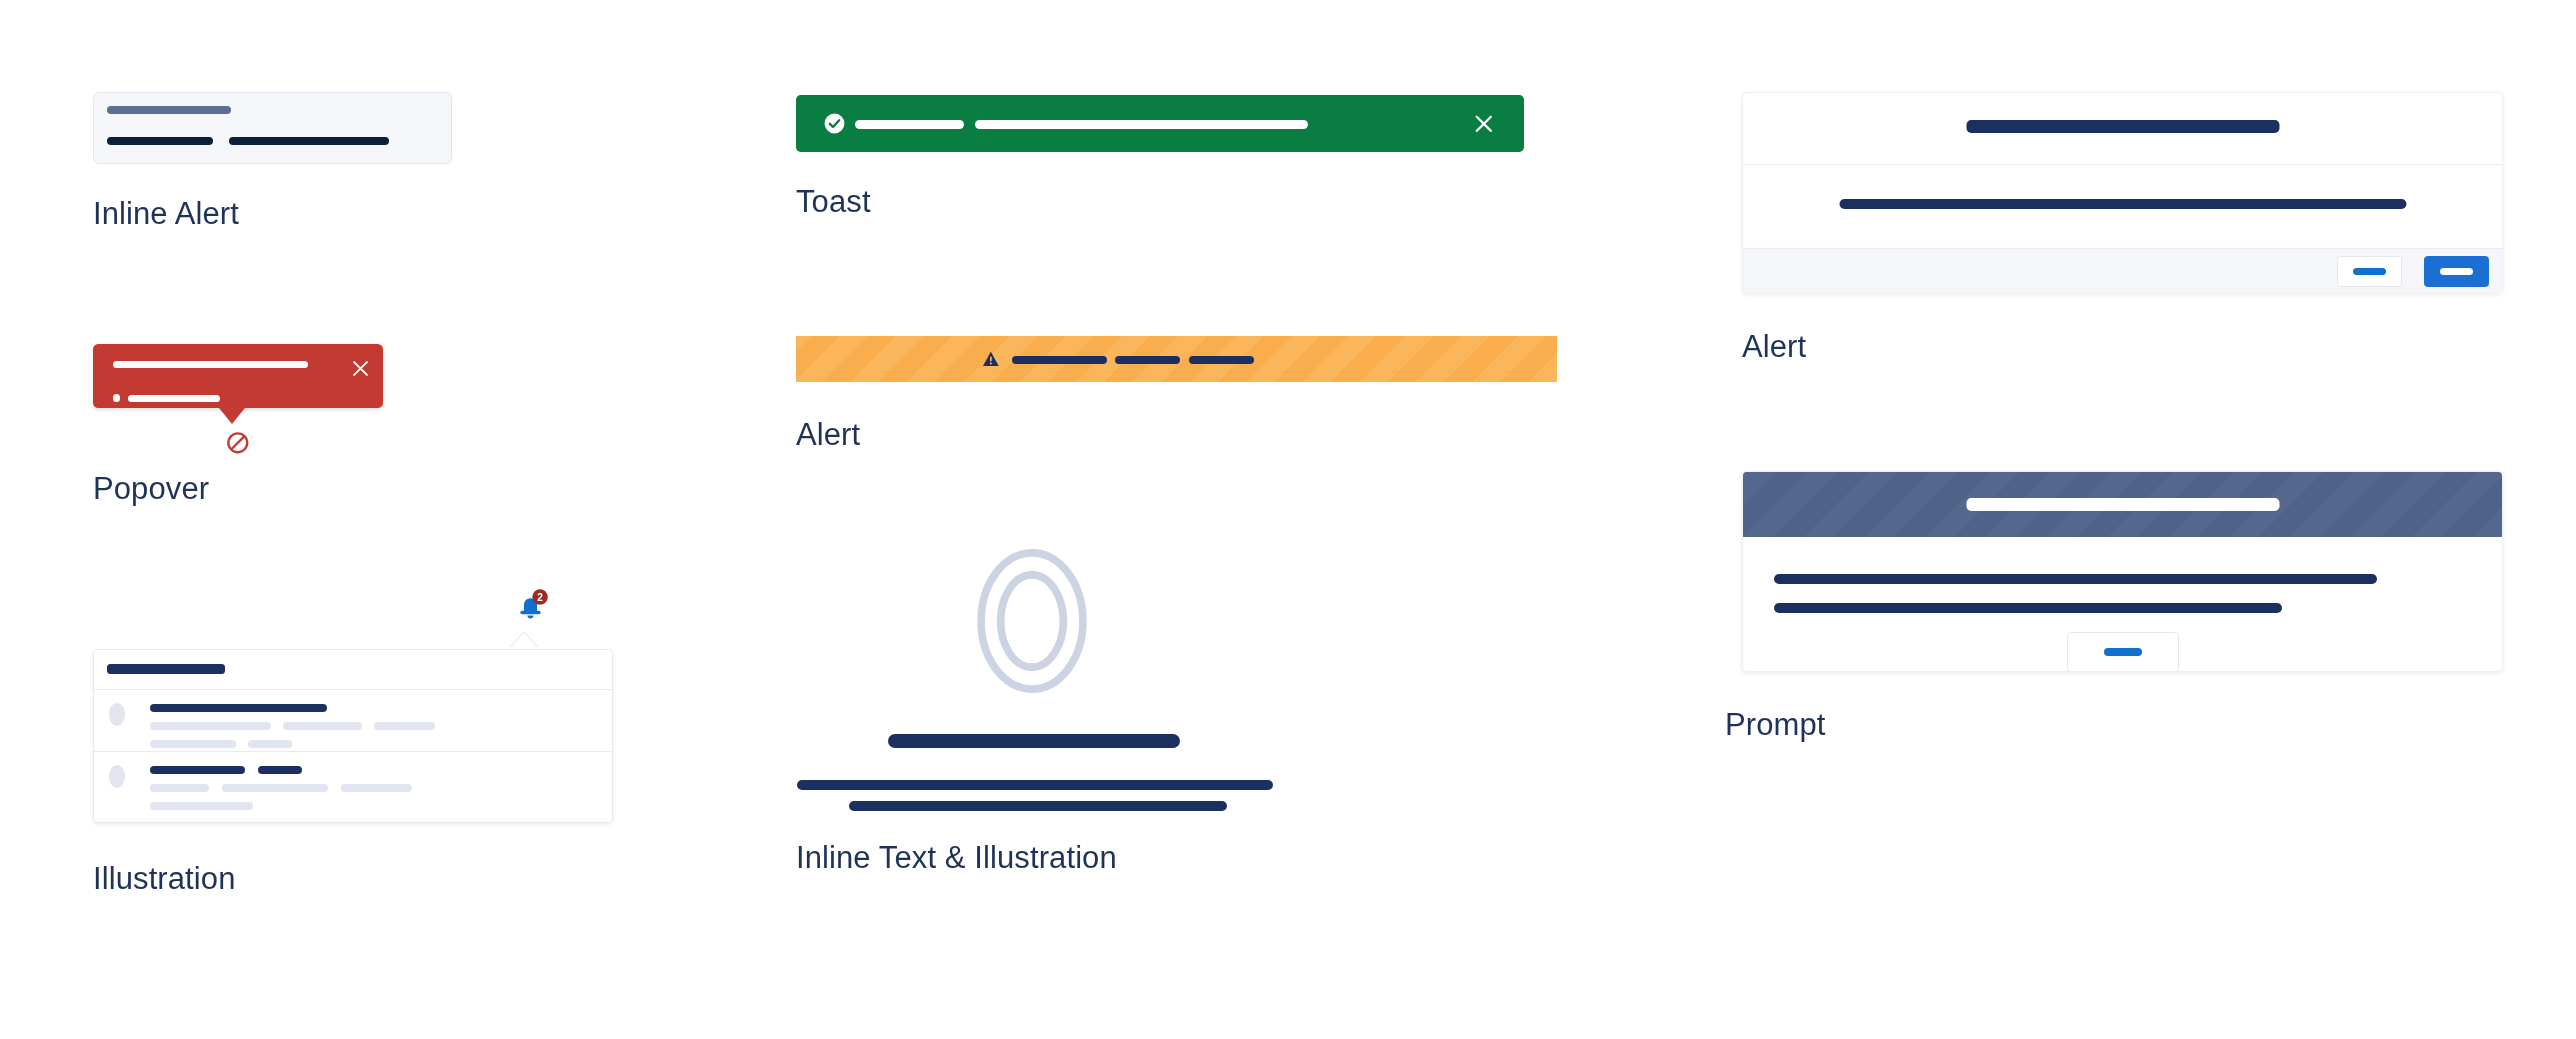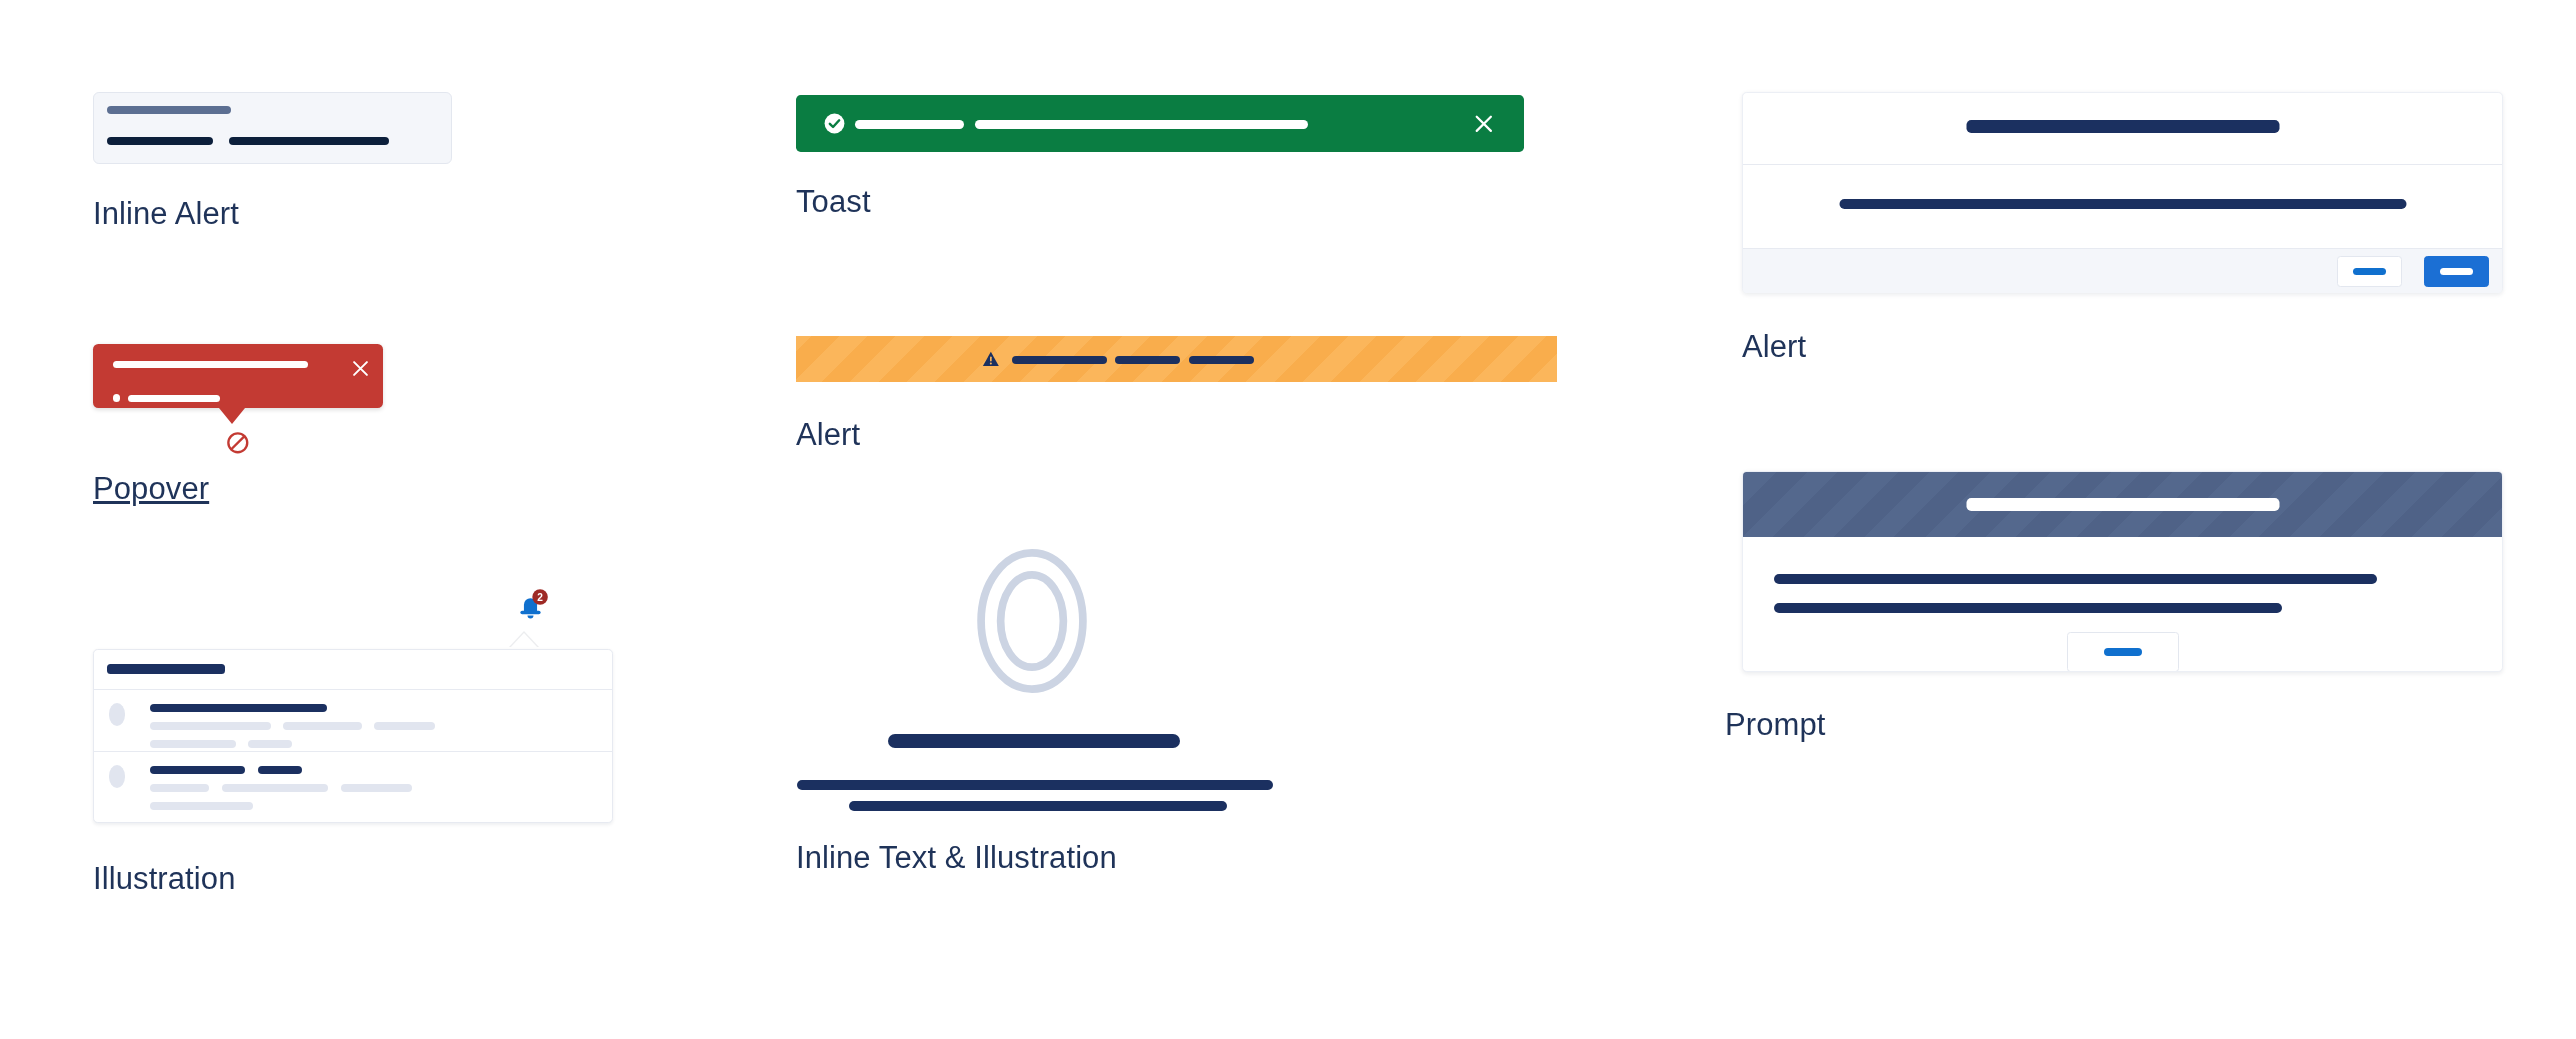--- a/index.html
+++ b/index.html
@@ -312,21 +312,21 @@
     width: 508px; height: 9.5px;
   }
   #prompt-btn {
     left: 50%; transform: translateX(-50%);
     top: 95px; width: 112px; height: 40px;
   }
   #prompt-btn .bar { width: 38px; height: 8.3px; }
 
   
   #cap-inline-text   { left: 93px; top: 198px; }
-  #cap-popover       { left: 93px; top: 473px; text-decoration: underline; }
+  #cap-popover       { left: 93px; top: 473px; }
   #cap-notification  { left: 93px; top: 863px; }
   #cap-toast         { left: 796px; top: 186px; }
   #cap-alert         { left: 796px; top: 419px; }
   #cap-inline-illus  { left: 796px; top: 842px; }
   #cap-modal         { left: 1742px; top: 331px; }
   #cap-prompt        { left: 1725px; top: 709px; }
 </style>
 </head>
 <body>
 

